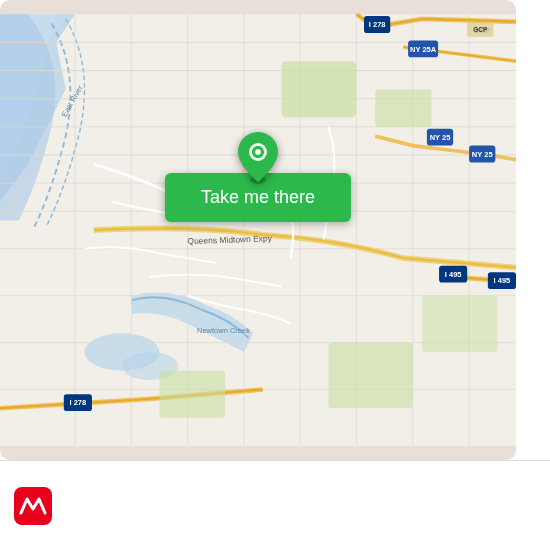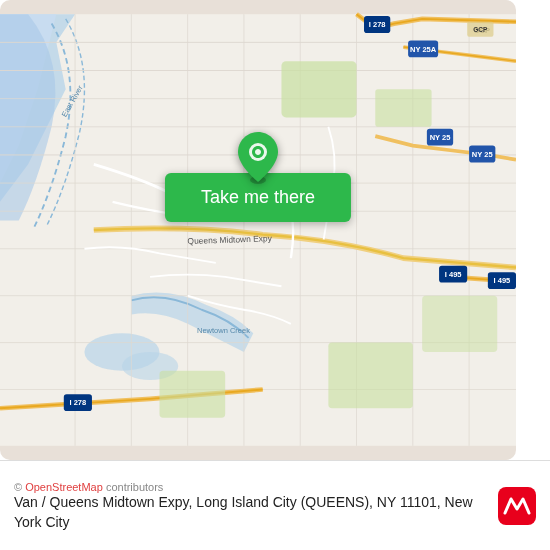--- a/index.html
+++ b/index.html
@@ -223,28 +223,20 @@
       <path d="M22 2 C11 2 2 11 2 22 C2 36 22 52 22 52 C22 52 42 36 42 22 C42 11 33 2 22 2 Z" fill="#2db84b"></path>
       <circle cx="22" cy="22" r="9" fill="white" opacity="0.9"></circle>
       <path d="M22 16 C18.7 16 16 18.7 16 22 C16 25.3 18.7 28 22 28 C25.3 28 28 25.3 28 22 C28 18.7 25.3 16 22 16 Z M22 19 C23.65 19 25 20.35 25 22 C25 23.65 23.65 25 22 25 C20.35 25 19 23.65 19 22 C19 20.35 20.35 19 22 19 Z" fill="#2db84b"></path>
     </svg>
   </div>
 
   <button id="take-me-there-btn">Take me there</button>
 </div>
 
 <div id="info-bar">
-  <div id="info-text">
-    <div id="copyright-line">
-      <span>©</span>
-      <span style="color:#e04040; cursor:pointer;"> OpenStreetMap</span>
-      <span> contributors</span>
-    </div>
-    <div id="address-line">Van / Queens Midtown Expy, Long Island City (QUEENS), NY 11101, New York City</div>
-  </div>
 
   <div id="moovit-logo">
     <div class="moovit-m">
       <svg width="28" height="22" viewBox="0 0 28 22" xmlns="http://www.w3.org/2000/svg">
         <path d="M2 18 L8 4 L14 14 L20 4 L26 18" stroke="white" stroke-width="3" fill="none" stroke-linejoin="round" stroke-linecap="round"></path>
       </svg>
     </div>
   </div>
 </div>
 

